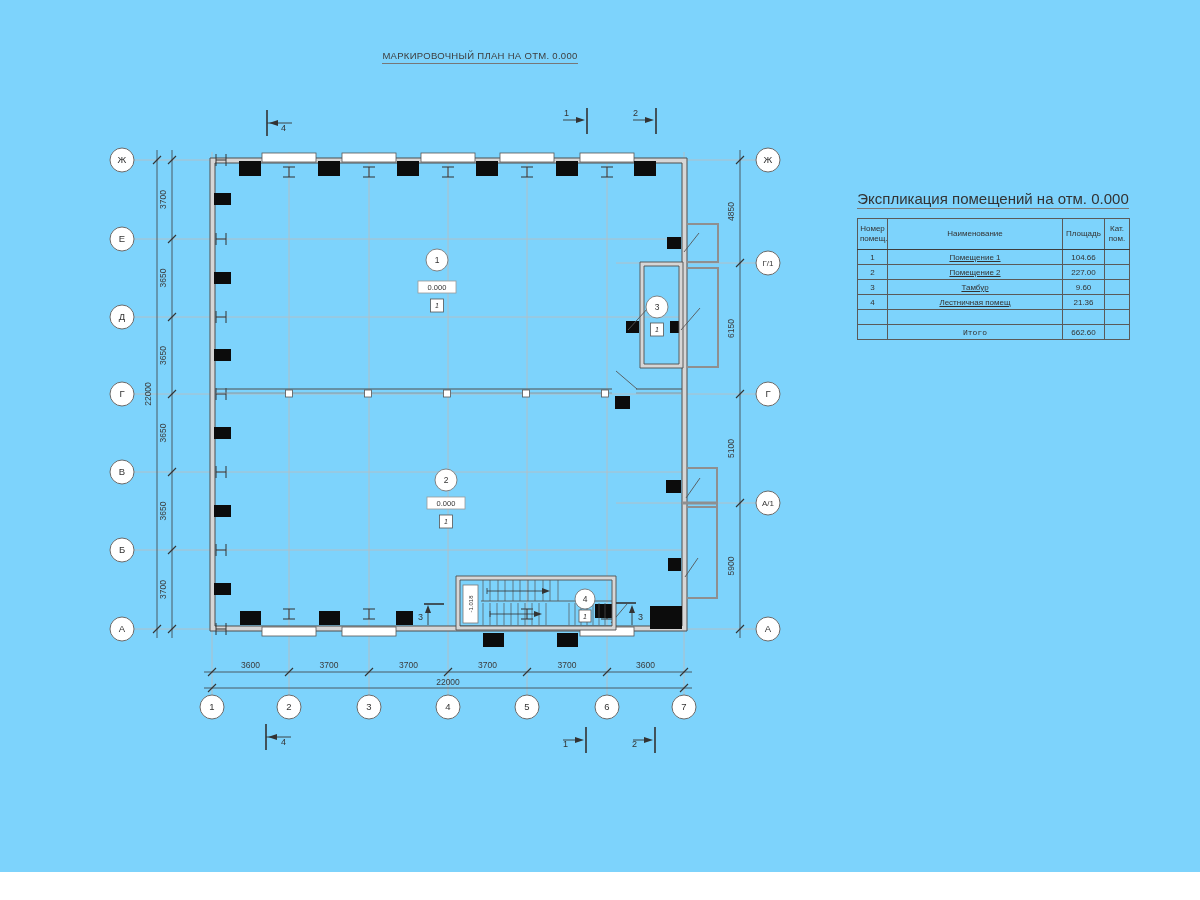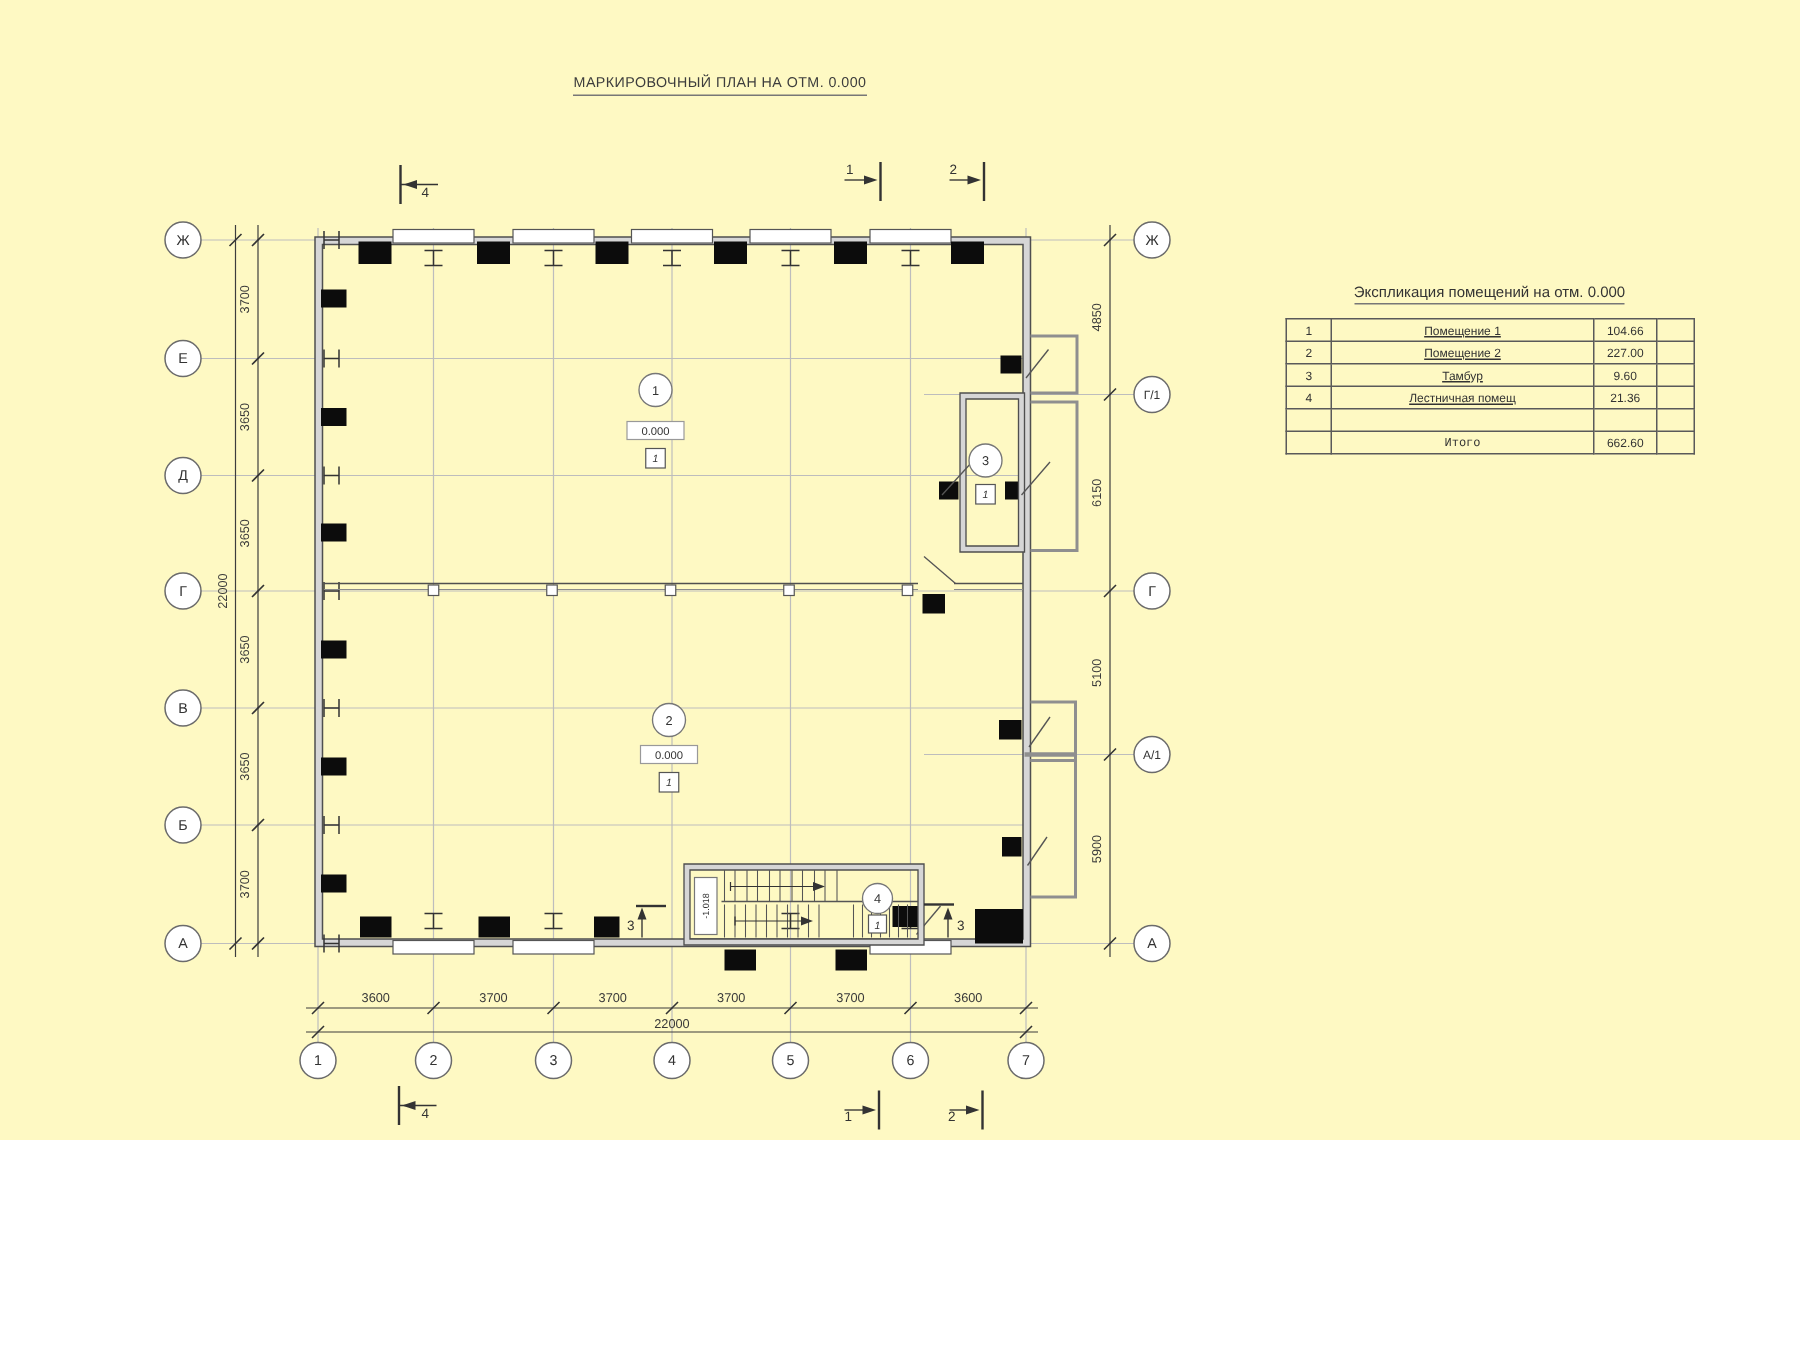--- a/index.html
+++ b/index.html
@@ -1,32 +1,32 @@
 <!DOCTYPE html>
 <html><head>
 <meta charset="utf-8">
 <style>
   html,body{margin:0;padding:0;background:#fff;}
-  .page{position:relative;width:1200px;height:760px;background:#fef9c3;
+  .page{position:relative;width:1200px;height:872px;background:#7dd3fc;
         font-family:"Liberation Sans",sans-serif;overflow:hidden;}
   .dwg-title{position:absolute;left:300px;top:50px;width:360px;text-align:center;
         font-size:9.5px;color:#3d3d3d;letter-spacing:.3px;}
   .dwg-title span{border-bottom:1px solid #777;padding-bottom:2px;}
   svg{position:absolute;left:0;top:0;}
   svg text{font-family:"Liberation Sans",sans-serif;fill:#333;}
   .ctext{font-size:9.5px;text-anchor:middle;}
   .ctext-sm{font-size:8px;text-anchor:middle;}
   .dim{font-size:8.5px;text-anchor:middle;fill:#3a3a3a;}
   .sec{font-size:9px;fill:#333;}
   .rm{font-size:8.5px;text-anchor:middle;}
   .flr{font-size:7px;font-style:italic;text-anchor:middle;}
   .elv{font-size:7.5px;text-anchor:middle;}
   .stl{font-size:6px;text-anchor:middle;}
   .schedule{position:absolute;left:857px;top:190px;width:272px;color:#333;}
-  .sched-title{text-align:center;font-size:10px;margin-bottom:11px;}
+  .sched-title{text-align:center;font-size:15px;margin-bottom:11px;}
   .sched-title span{border-bottom:1px solid #777;padding-bottom:1px;}
   table.sched{border-collapse:collapse;width:272px;table-layout:fixed;border:1.5px solid #3d3d3d;}
   table.sched th,table.sched td{border:1px solid #5a5a5a;font-size:8px;font-weight:normal;
         color:#333;padding:0 2px;overflow:hidden;}
   table.sched th{height:30px;border-bottom:1.5px solid #3d3d3d;text-align:center;line-height:1.25;}
   table.sched td{height:14px;text-align:center;}
   td.name{text-align:left;padding-left:5px;text-decoration:underline;}
   td.total-lb{text-align:right;padding-right:6px;font-family:Liberation Mono, monospace;}
 </style>
 </head>
@@ -349,20 +349,26 @@
       <span>Экспликация помещений на отм. 0.000</span>
     </div>
     <table class="sched">
       <colgroup>
           <col style="width:30px">
           <col style="width:175px">
           <col style="width:42px">
           <col style="width:25px">
         </colgroup>
       <tbody>
+          <tr>
+        <th>Номер помещ.</th>
+        <th>Наименование</th>
+        <th>Площадь</th>
+        <th>Кат. пом.</th>
+      </tr>
       <tr>
         <td>1</td>
         <td class="name">Помещение 1</td>
         <td>104.66</td>
         <td></td>
       </tr>
       <tr>
         <td>2</td>
         <td class="name">Помещение 2</td>
         <td>227.00</td>

